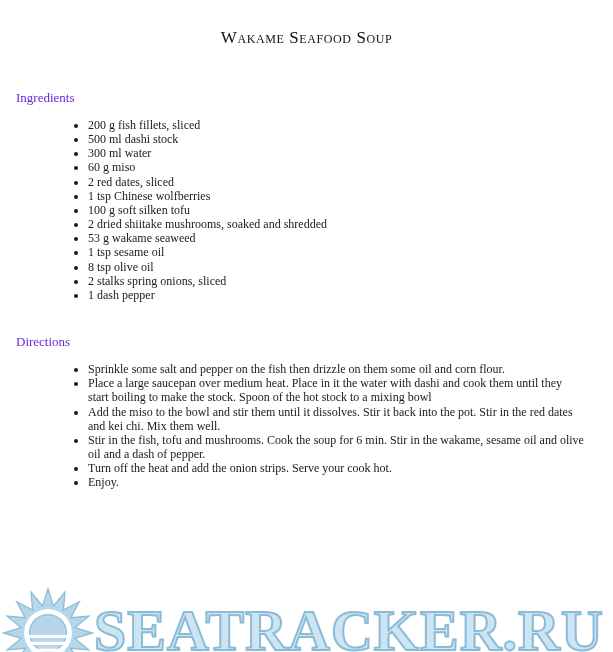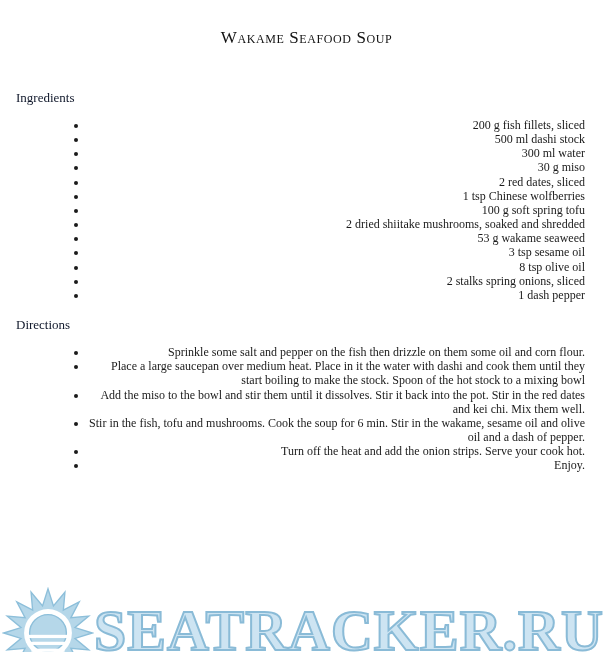--- a/index.html
+++ b/index.html
@@ -25,31 +25,30 @@
     font-weight: 500;
     font-variant: small-caps;
     letter-spacing: 0.6px;
     color: #111;
   }
   h2.section {
     margin: 0;
     padding: 0 0 0 16px;
     font-size: 13px;
     font-weight: 400;
-    color: #0f172a;
+    color: #6d28d9;
   }
   h2.ingredients-heading { margin-top: 42px; }
-  h2.directions-heading  { margin-top: 15px; }
+  h2.directions-heading  { margin-top: 32px; }
   ul.recipe-list {
     margin: 12px 0 0 0;
     padding: 0 28px 0 88px;
     list-style: disc outside;
     font-size: 12px;
     line-height: 1.18;
-    text-align: right;
   }
   ul.recipe-list li {
     margin: 0;
     padding: 0;
   }
   .watermark {
     position: absolute;
     left: 2px;
     right: 0;
     bottom: 0;
@@ -87,33 +86,33 @@
   <h2 class="section ingredients-heading">Ingredients</h2>
 
   <ul class="recipe-list">
 
       <li>200 g fish fillets, sliced</li>
 
       <li>500 ml dashi stock</li>
 
       <li>300 ml water</li>
 
-      <li>30 g miso</li>
+      <li>60 g miso</li>
 
       <li>2 red dates, sliced</li>
 
       <li>1 tsp Chinese wolfberries</li>
 
-      <li>100 g soft spring tofu</li>
+      <li>100 g soft silken tofu</li>
 
       <li>2 dried shiitake mushrooms, soaked and shredded</li>
 
       <li>53 g wakame seaweed</li>
 
-      <li>3 tsp sesame oil</li>
+      <li>1 tsp sesame oil</li>
 
       <li>8 tsp olive oil</li>
 
       <li>2 stalks spring onions, sliced</li>
 
       <li>1 dash pepper</li>
     </ul>
 
   <h2 class="section directions-heading">Directions</h2>
 

